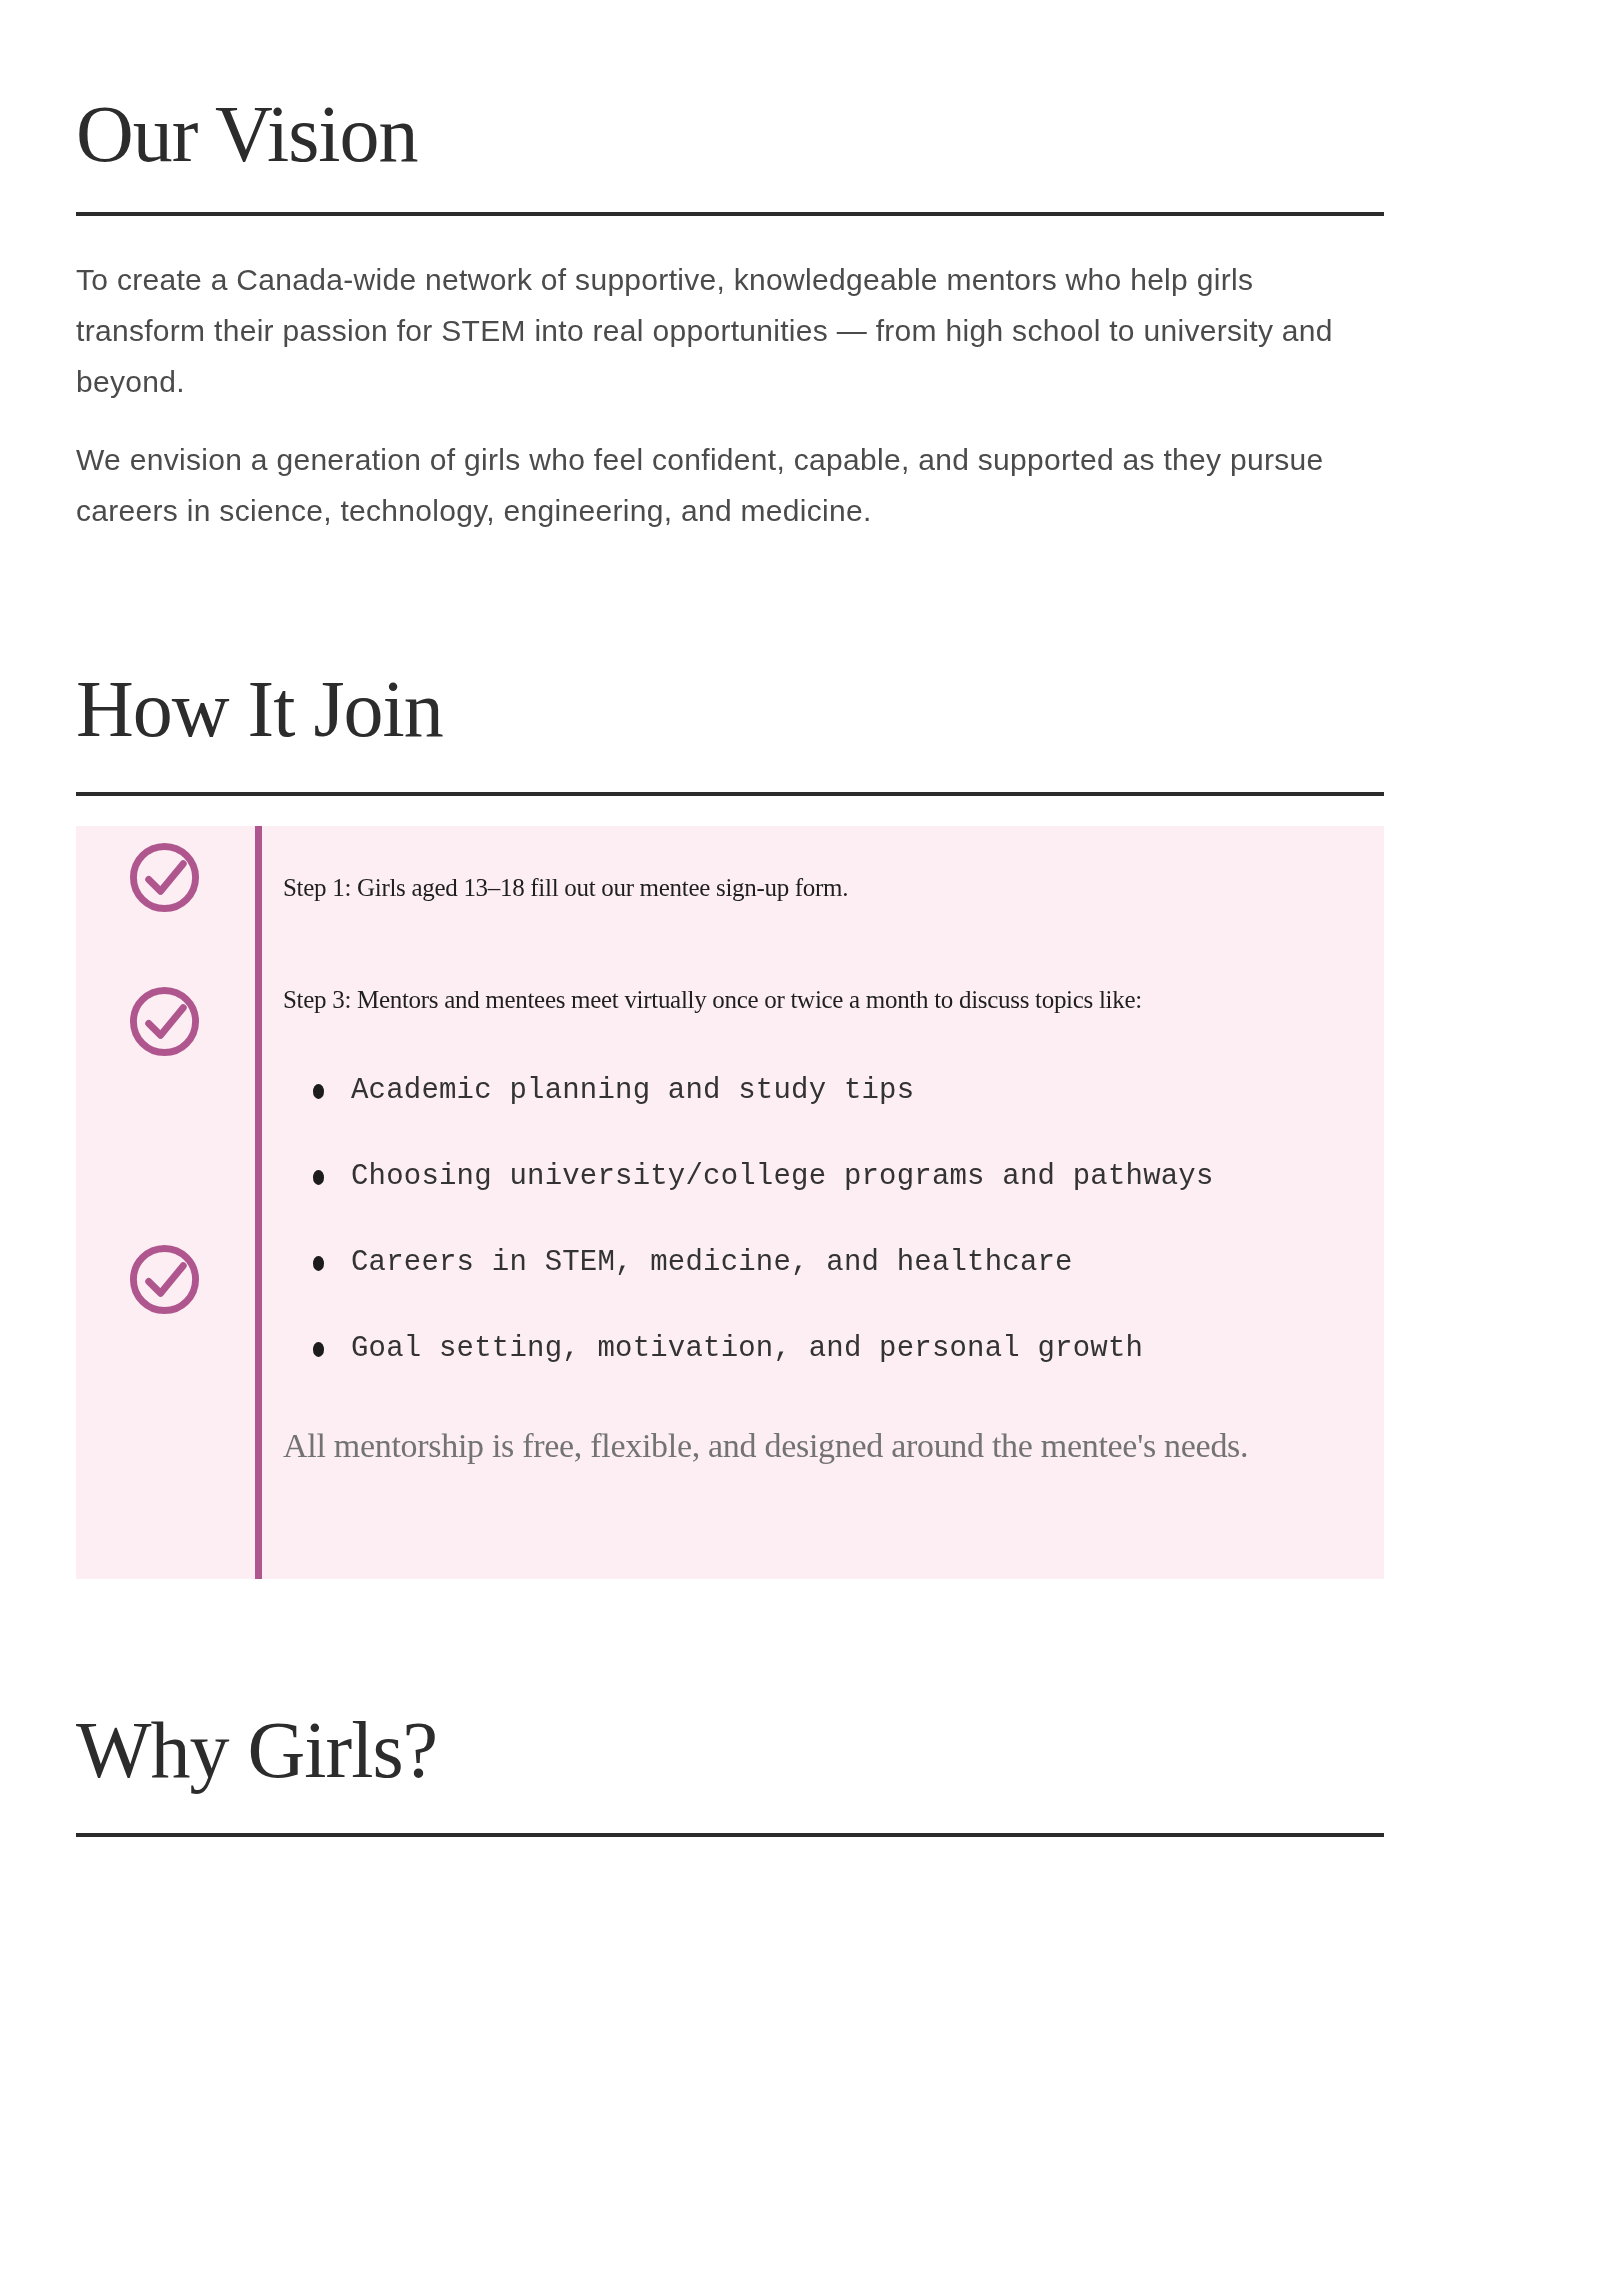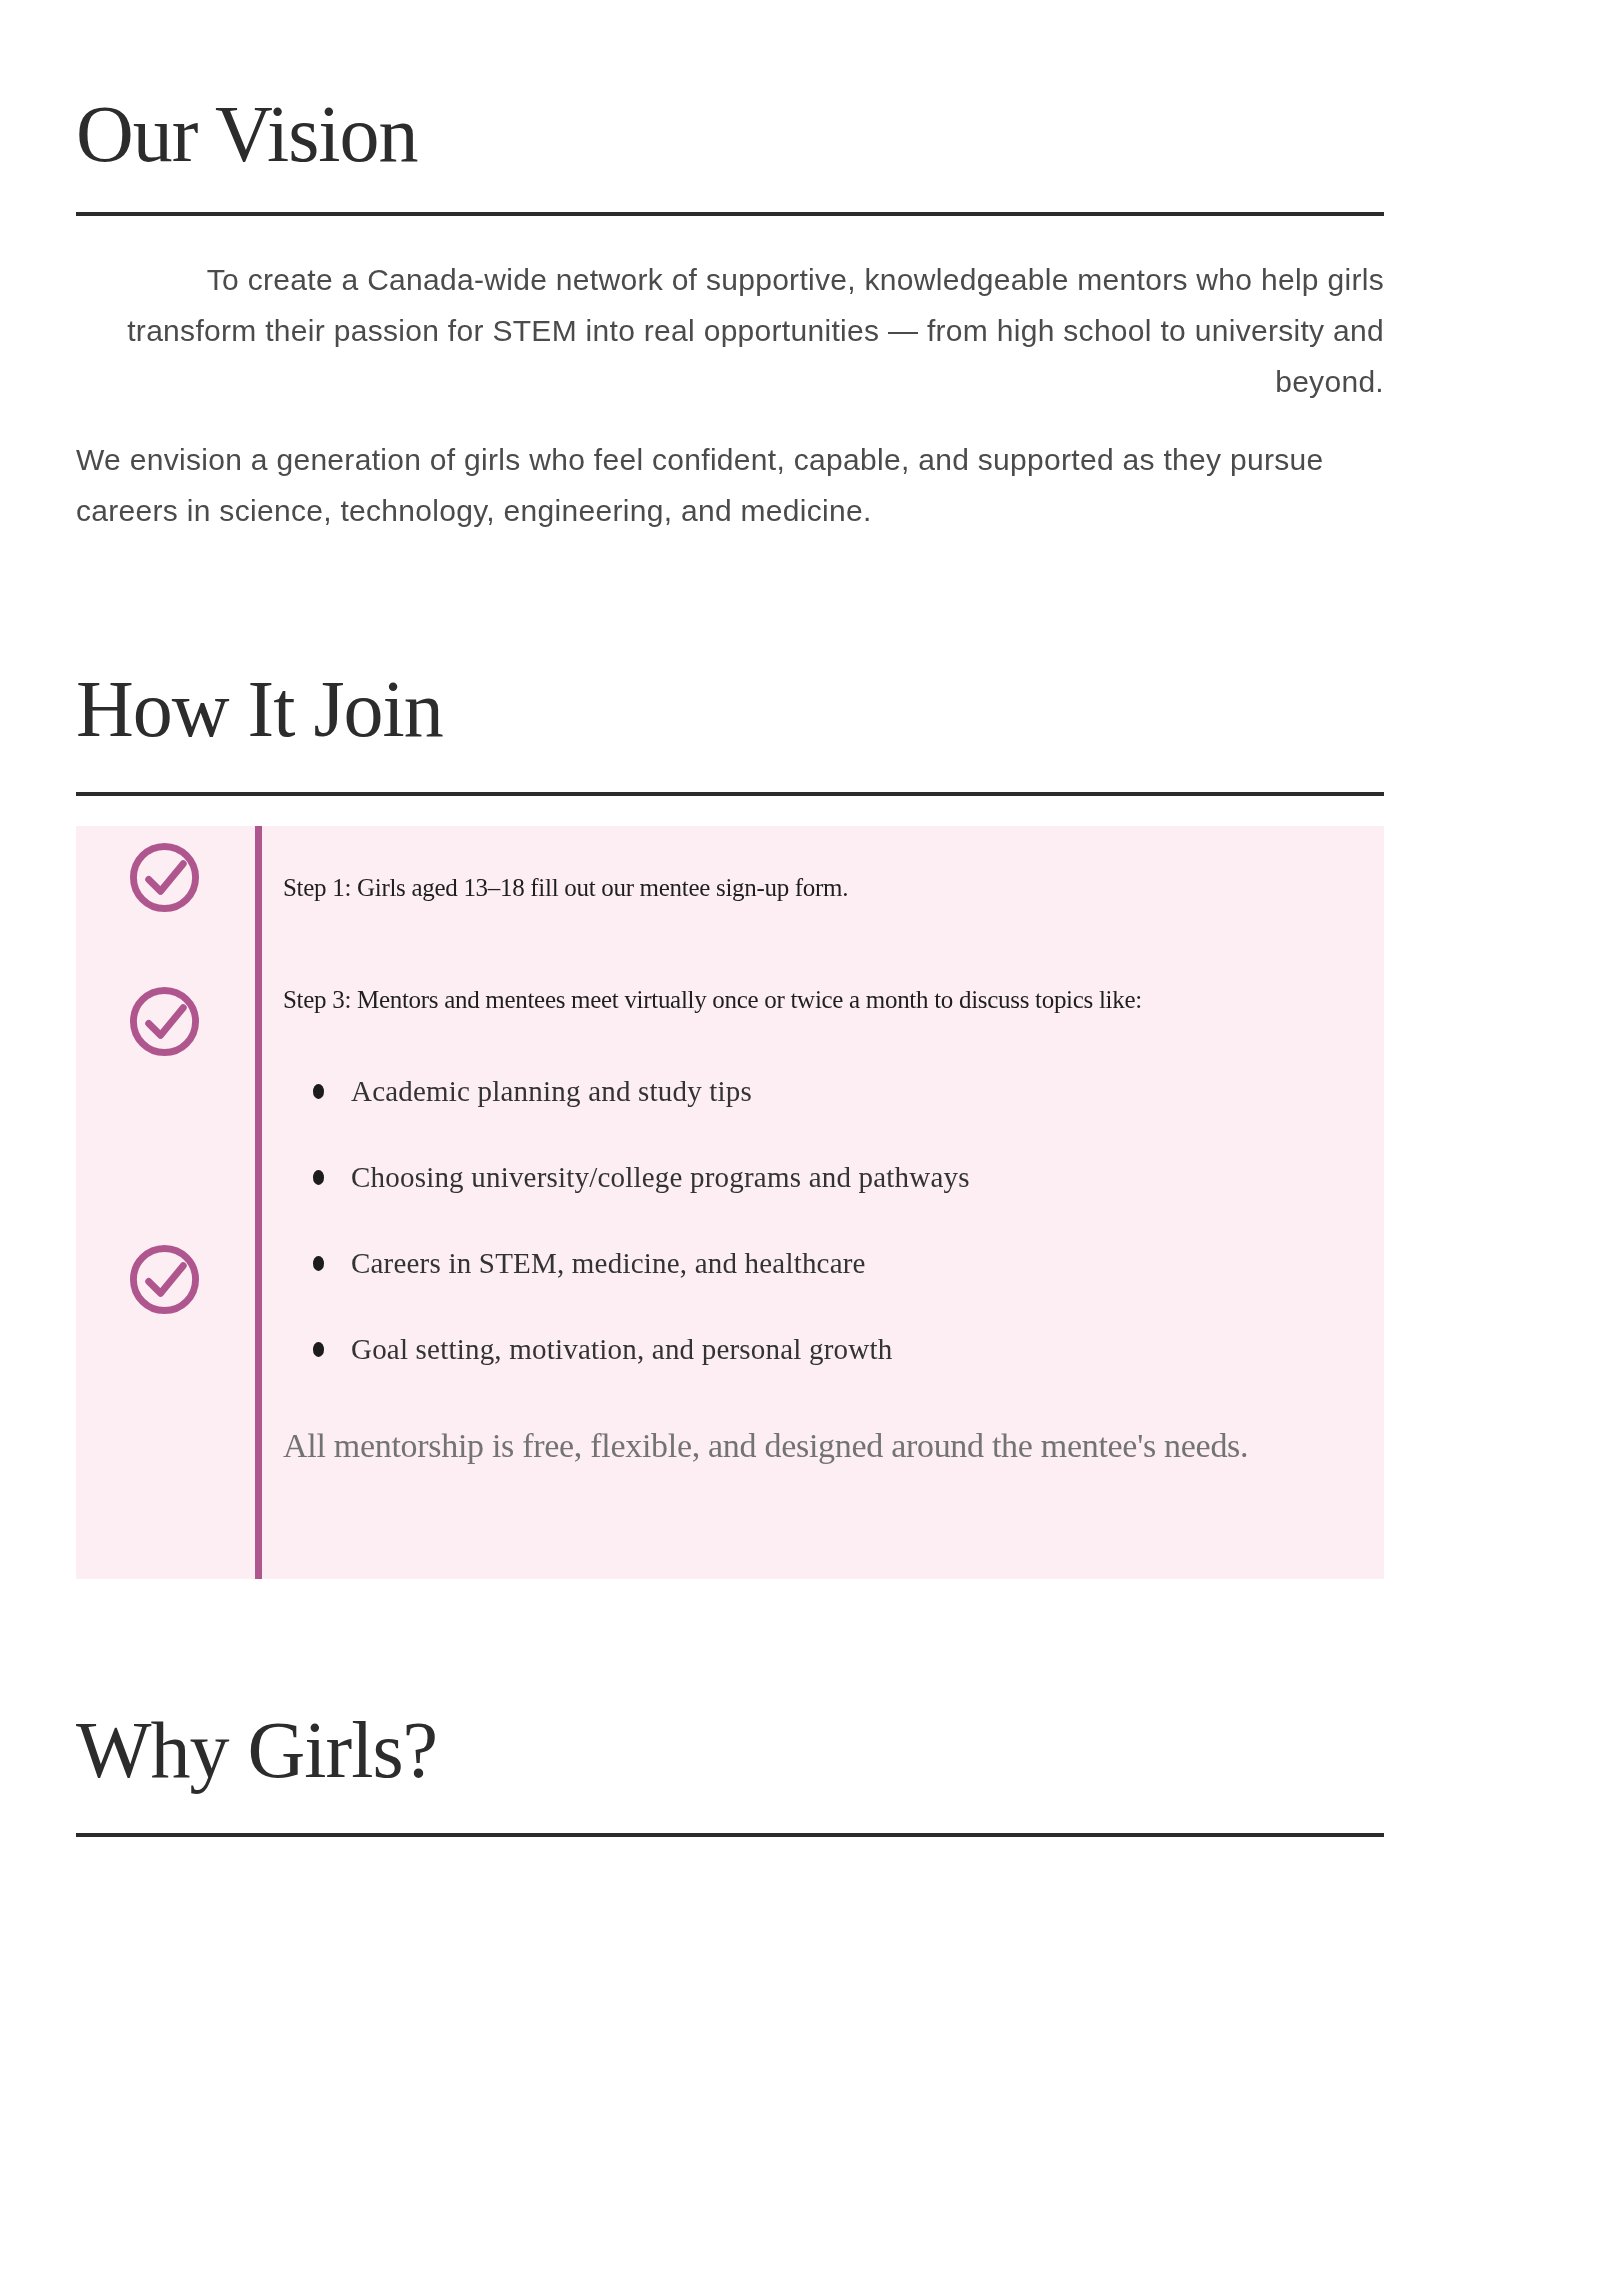--- a/index.html
+++ b/index.html
@@ -37,21 +37,21 @@
   }
   #rule-how, #rule-why { margin-top: 42px; }
   p.para {
     margin: 27.4px 0 0 0;
     max-width: 1431px;
     font-size: 30px;
     line-height: 51px;
     letter-spacing: 0.3px;
     color: #4b4b4b;
   }
-  p.para.first { margin-top: 38px; text-align: right; }
+  p.para.first { margin-top: 38px; }
 
   
   .steps-box {
     position: relative;
     box-sizing: border-box;
     margin-top: 30px;
     width: 100%;
     height: 753px;
     background: #fceef3;
     padding: 35px 59px 0 0;
@@ -86,21 +86,21 @@
   #step-3 { margin-top: 59px; }
   ul.topics {
     list-style: none;
     margin: 33px 0 0 207px;
     padding: 0;
     max-width: 1215px;
   }
   ul.topics li {
     position: relative;
     padding-left: 68px;
-    font-family: Liberation Serif, serif;
+    font-family: Liberation Mono, monospace;
     font-size: 29px;
     line-height: 42px;
     letter-spacing: 0.2px;
     color: #333333;
     margin-top: 44px;
   }
   ul.topics li::before {
     content: "";
     position: absolute;
     left: 30px;

